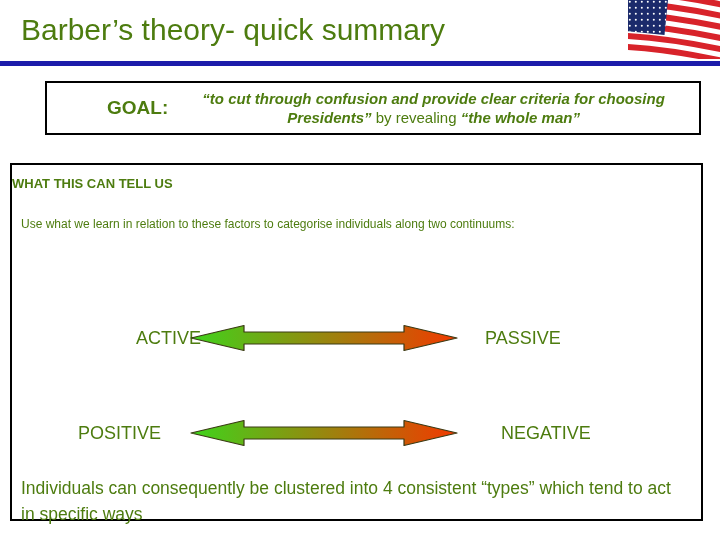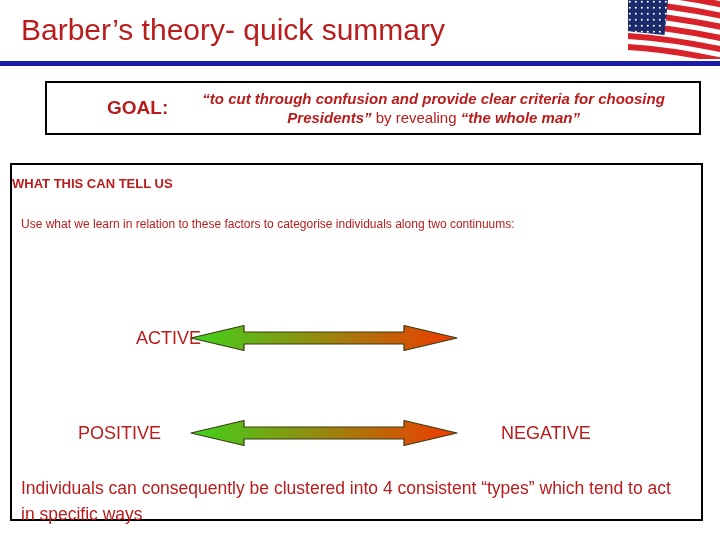--- a/index.html
+++ b/index.html
@@ -1,18 +1,18 @@
 <!DOCTYPE html>
 <html><head>
 <meta charset="utf-8">
 <style>
   html,body{margin:0;padding:0;background:#ffffff;}
   .slide{
     position:relative;width:720px;height:540px;background:#ffffff;overflow:hidden;
-    font-family:"Liberation Sans","DejaVu Sans",sans-serif;color:#b91c1c;
+    font-family:"Liberation Sans","DejaVu Sans",sans-serif;color:#4d7c0f;
   }
   
   .title{
     position:absolute;left:21px;top:12px;font-size:30px;line-height:36px;
     font-weight:400;letter-spacing:0;white-space:nowrap;
   }
   .title-rule{
     position:absolute;left:0;top:61px;width:720px;height:4.5px;background:#1c1caa;
   }
   .flag{position:absolute;top:0;right:0;width:92px;height:59px;display:block;}
@@ -109,20 +109,21 @@
     <svg class="arrow-svg c1-arrow" viewBox="0 0 268 28" aria-hidden="true">
       <defs>
         <linearGradient id="arrowGrad" x1="0" y1="0" x2="1" y2="0">
           <stop offset="0" stop-color="#3ed41c"></stop>
           <stop offset="1" stop-color="#f23900"></stop>
         </linearGradient>
       </defs>
       <path d="M1 14 L54 1.5 L54 8 L214 8 L214 1.5 L267 14 L214 26.5 L214 20 L54 20 L54 26.5 Z" fill="url(#arrowGrad)" stroke="#3a3a14" stroke-width="1.2" stroke-linejoin="round"></path>
     </svg>
 
+    <span class="end-label c1-right">PASSIVE</span>
 
 
     <span class="end-label c2-left">POSITIVE</span>
 
     <svg class="arrow-svg c2-arrow" viewBox="0 0 268 28" aria-hidden="true">
       <path d="M1 14 L54 1.5 L54 8 L214 8 L214 1.5 L267 14 L214 26.5 L214 20 L54 20 L54 26.5 Z" fill="url(#arrowGrad)" stroke="#3a3a14" stroke-width="1.2" stroke-linejoin="round"></path>
     </svg>
 
     <span class="end-label c2-right">NEGATIVE</span>
 

